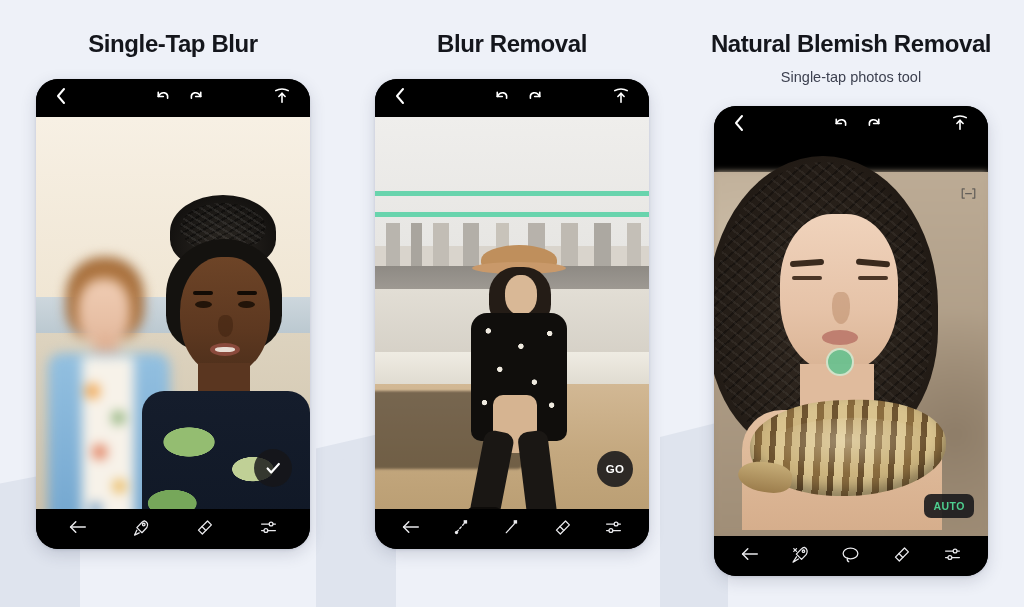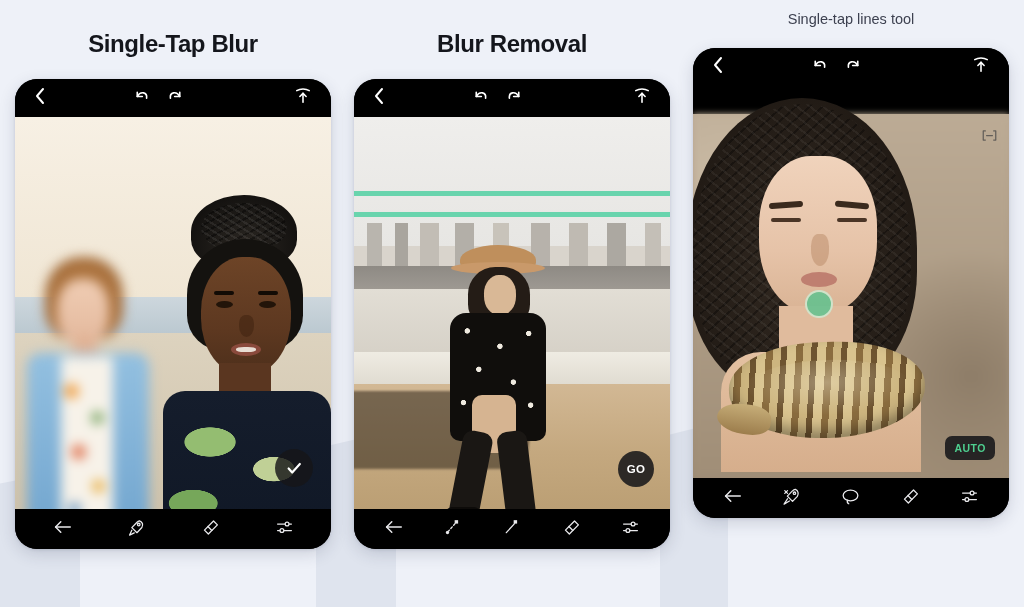--- a/index.html
+++ b/index.html
@@ -66,21 +66,21 @@
     margin-top: 11px;
     font-size: 14.5px;
     color: #3d4150;
     text-align: center;
     white-space: nowrap;
   }
 
   
   .phone {
     margin-top: 21px;
-    width: 316px;
+    width: 274px;
     height: 470px;
     border-radius: 22px;
     background: #000;
     position: relative;
     overflow: hidden;
     box-shadow: 0 5px 16px rgba(40,50,80,0.17), 0 1px 3px rgba(40,50,80,0.12);
   }
 
   .topbar {
     position: absolute; top: 0; left: 0; right: 0;
@@ -544,21 +544,22 @@
               <path d="M3 14.5 L19 14.5"></path>
               <circle cx="14" cy="7" r="2.2" fill="#000"></circle>
               <circle cx="8" cy="14.5" r="2.2" fill="#000"></circle>
             </svg>
         </span>
       </div>
     </div>
   </div>
 
   <div class="panel">
-    <div class="panel-sub">Single-tap lines tool</div>
+    <div class="panel-title">Natural Blemish Removal</div>
+    <div class="panel-sub">Single-tap photos tool</div>
 
     <div class="phone">
 
       <div class="topbar">
         <span class="ico tb-back">
           <svg width="13" height="20" viewBox="0 0 13 20" fill="none" stroke="#fff" stroke-width="2" stroke-linecap="round" stroke-linejoin="round">
               <polyline points="9,3 3,10 9,17"></polyline>
             </svg>
         </span>
         <span class="ico tb-undo">

